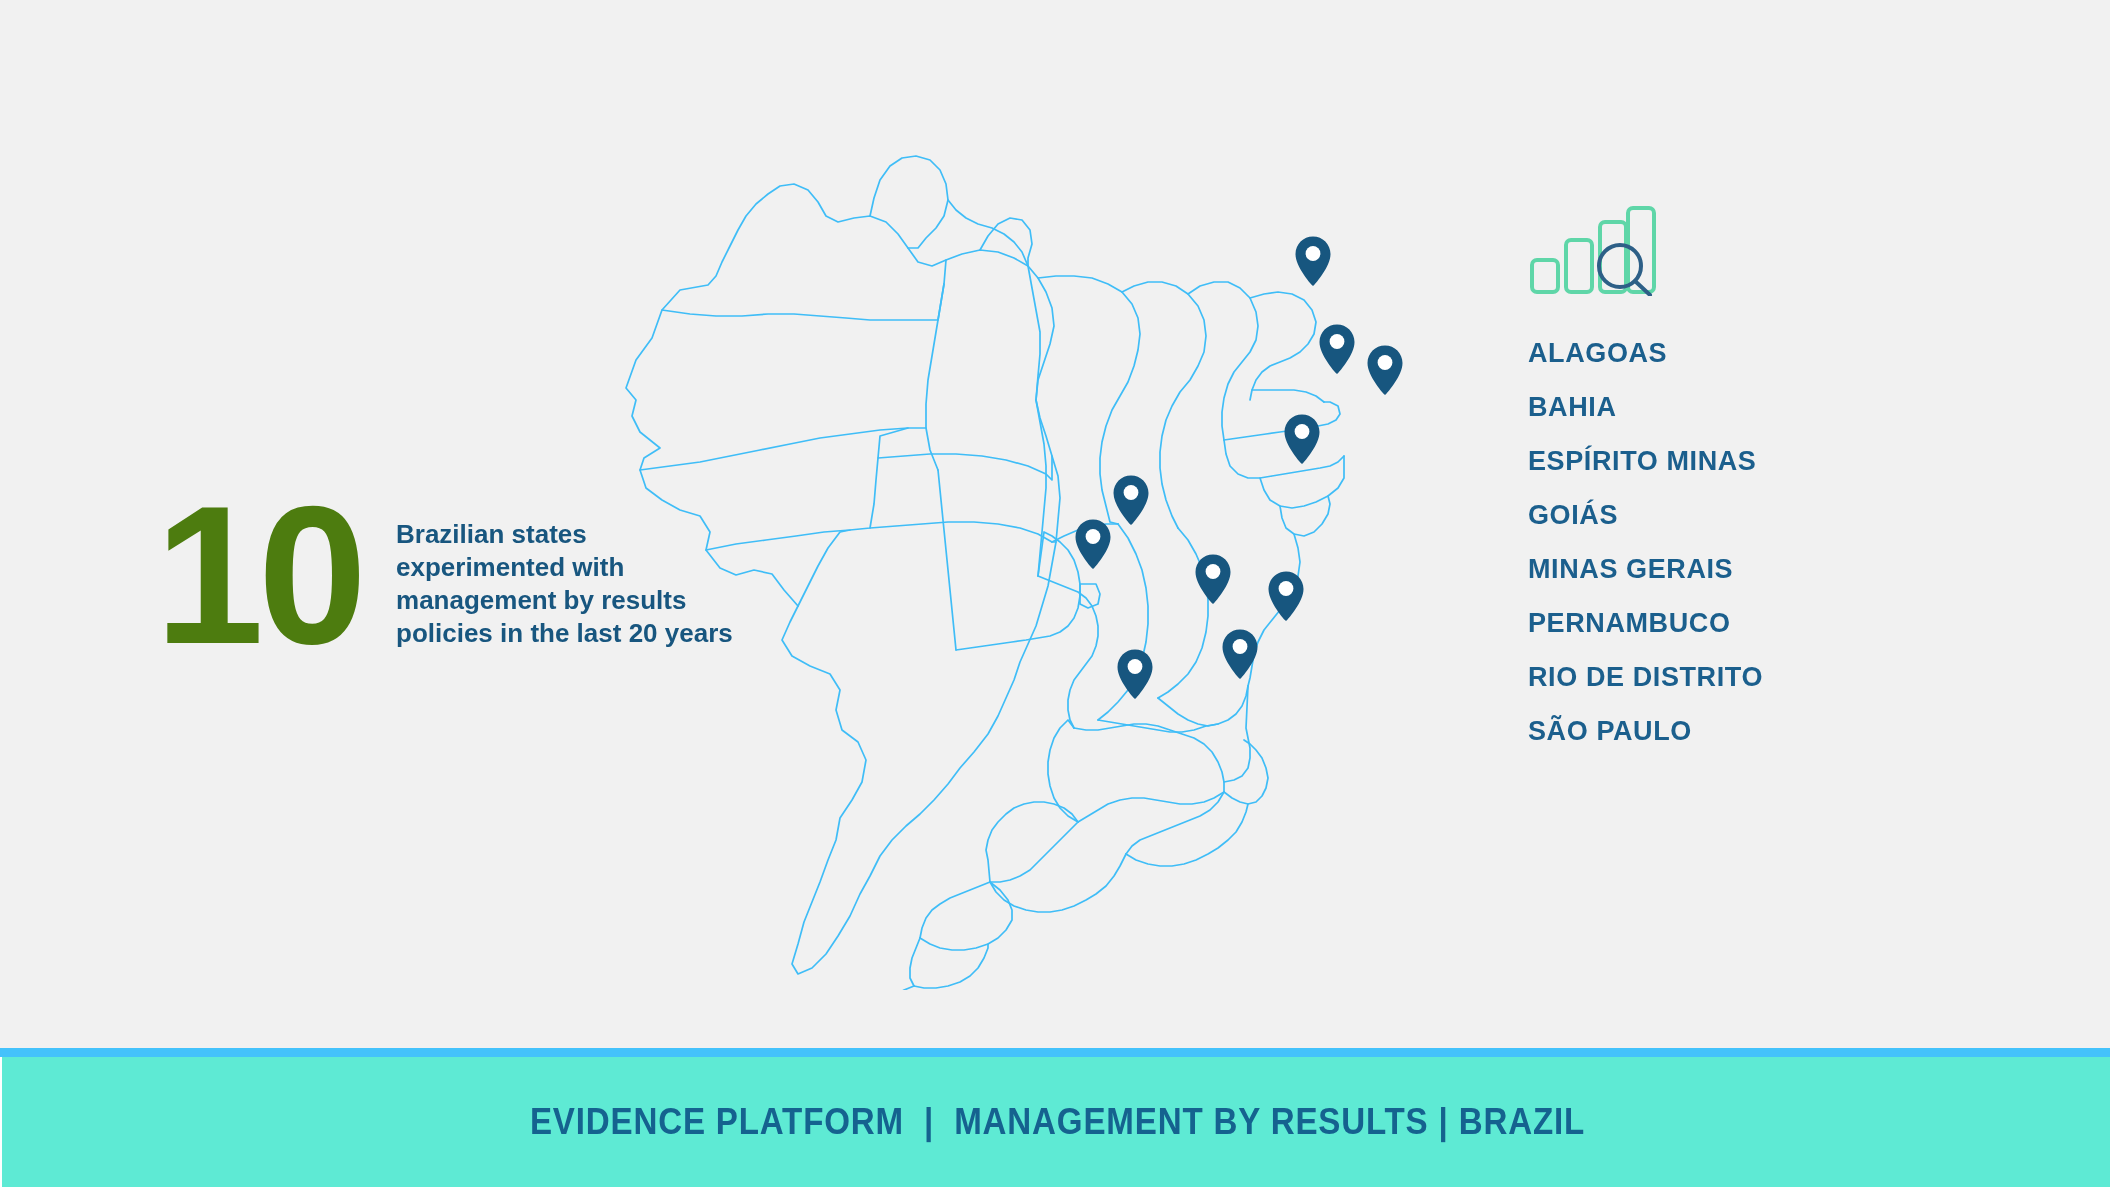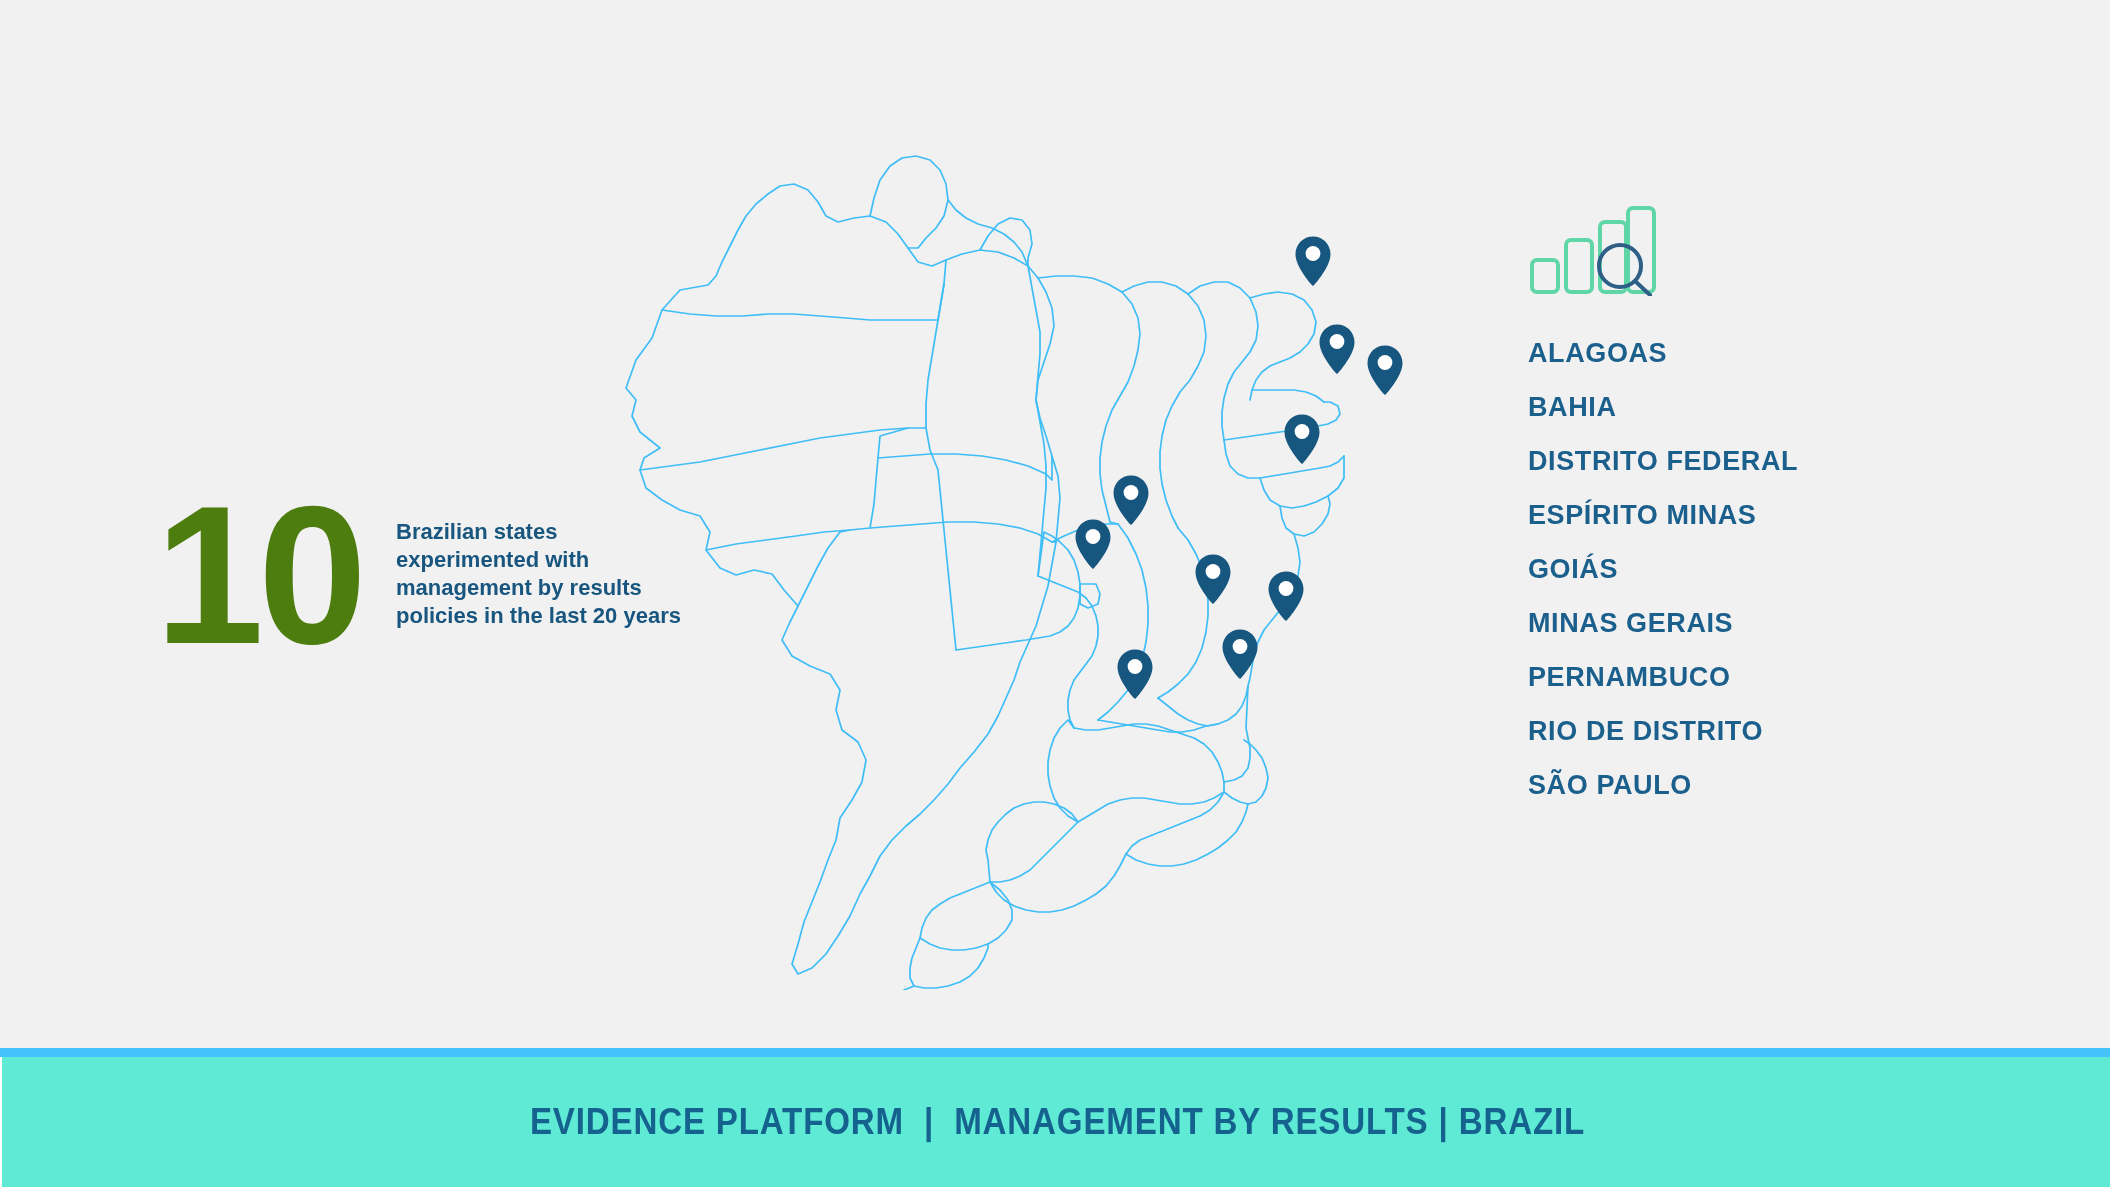--- a/index.html
+++ b/index.html
@@ -71,21 +71,21 @@
     font-size: 196px;
     line-height: 0.82;
     font-weight: bold;
     color: #4d7c0f;
     letter-spacing: -6px;
     font-family: "Liberation Sans", sans-serif;
   }
   .stat-caption {
     margin-left: 35px;
     margin-top: 22px;
-    font-size: 22px;
+    font-size: 26px;
     line-height: 1.27;
     font-weight: bold;
     color: #18567f;
     max-width: 470px;
     white-space: pre-line;
   }
 
   
   .map-wrap {
     position: absolute;
@@ -314,21 +314,20 @@
       <g fill="none" stroke="#2d5f87" stroke-width="4">
         <circle cx="92" cy="62" r="21"></circle>
         <line x1="107" y1="77" x2="122" y2="91" stroke-linecap="round"></line>
       </g>
     </svg>
   </div>
 
   <div class="state-list">
     <div class="state-item">ALAGOAS</div>
     <div class="state-item">BAHIA</div>
-    <div class="state-item">DISTRITO FEDERAL</div>
     <div class="state-item">ESPÍRITO MINAS</div>
     <div class="state-item">GOIÁS</div>
     <div class="state-item">MINAS GERAIS</div>
     <div class="state-item">PERNAMBUCO</div>
     <div class="state-item">RIO DE DISTRITO</div>
     <div class="state-item">SÃO PAULO</div>
   </div>
 
   <div id="pin-layer">
       <div class="pin" title="CEARÁ" style="left: 1313px; top: 287px;">

